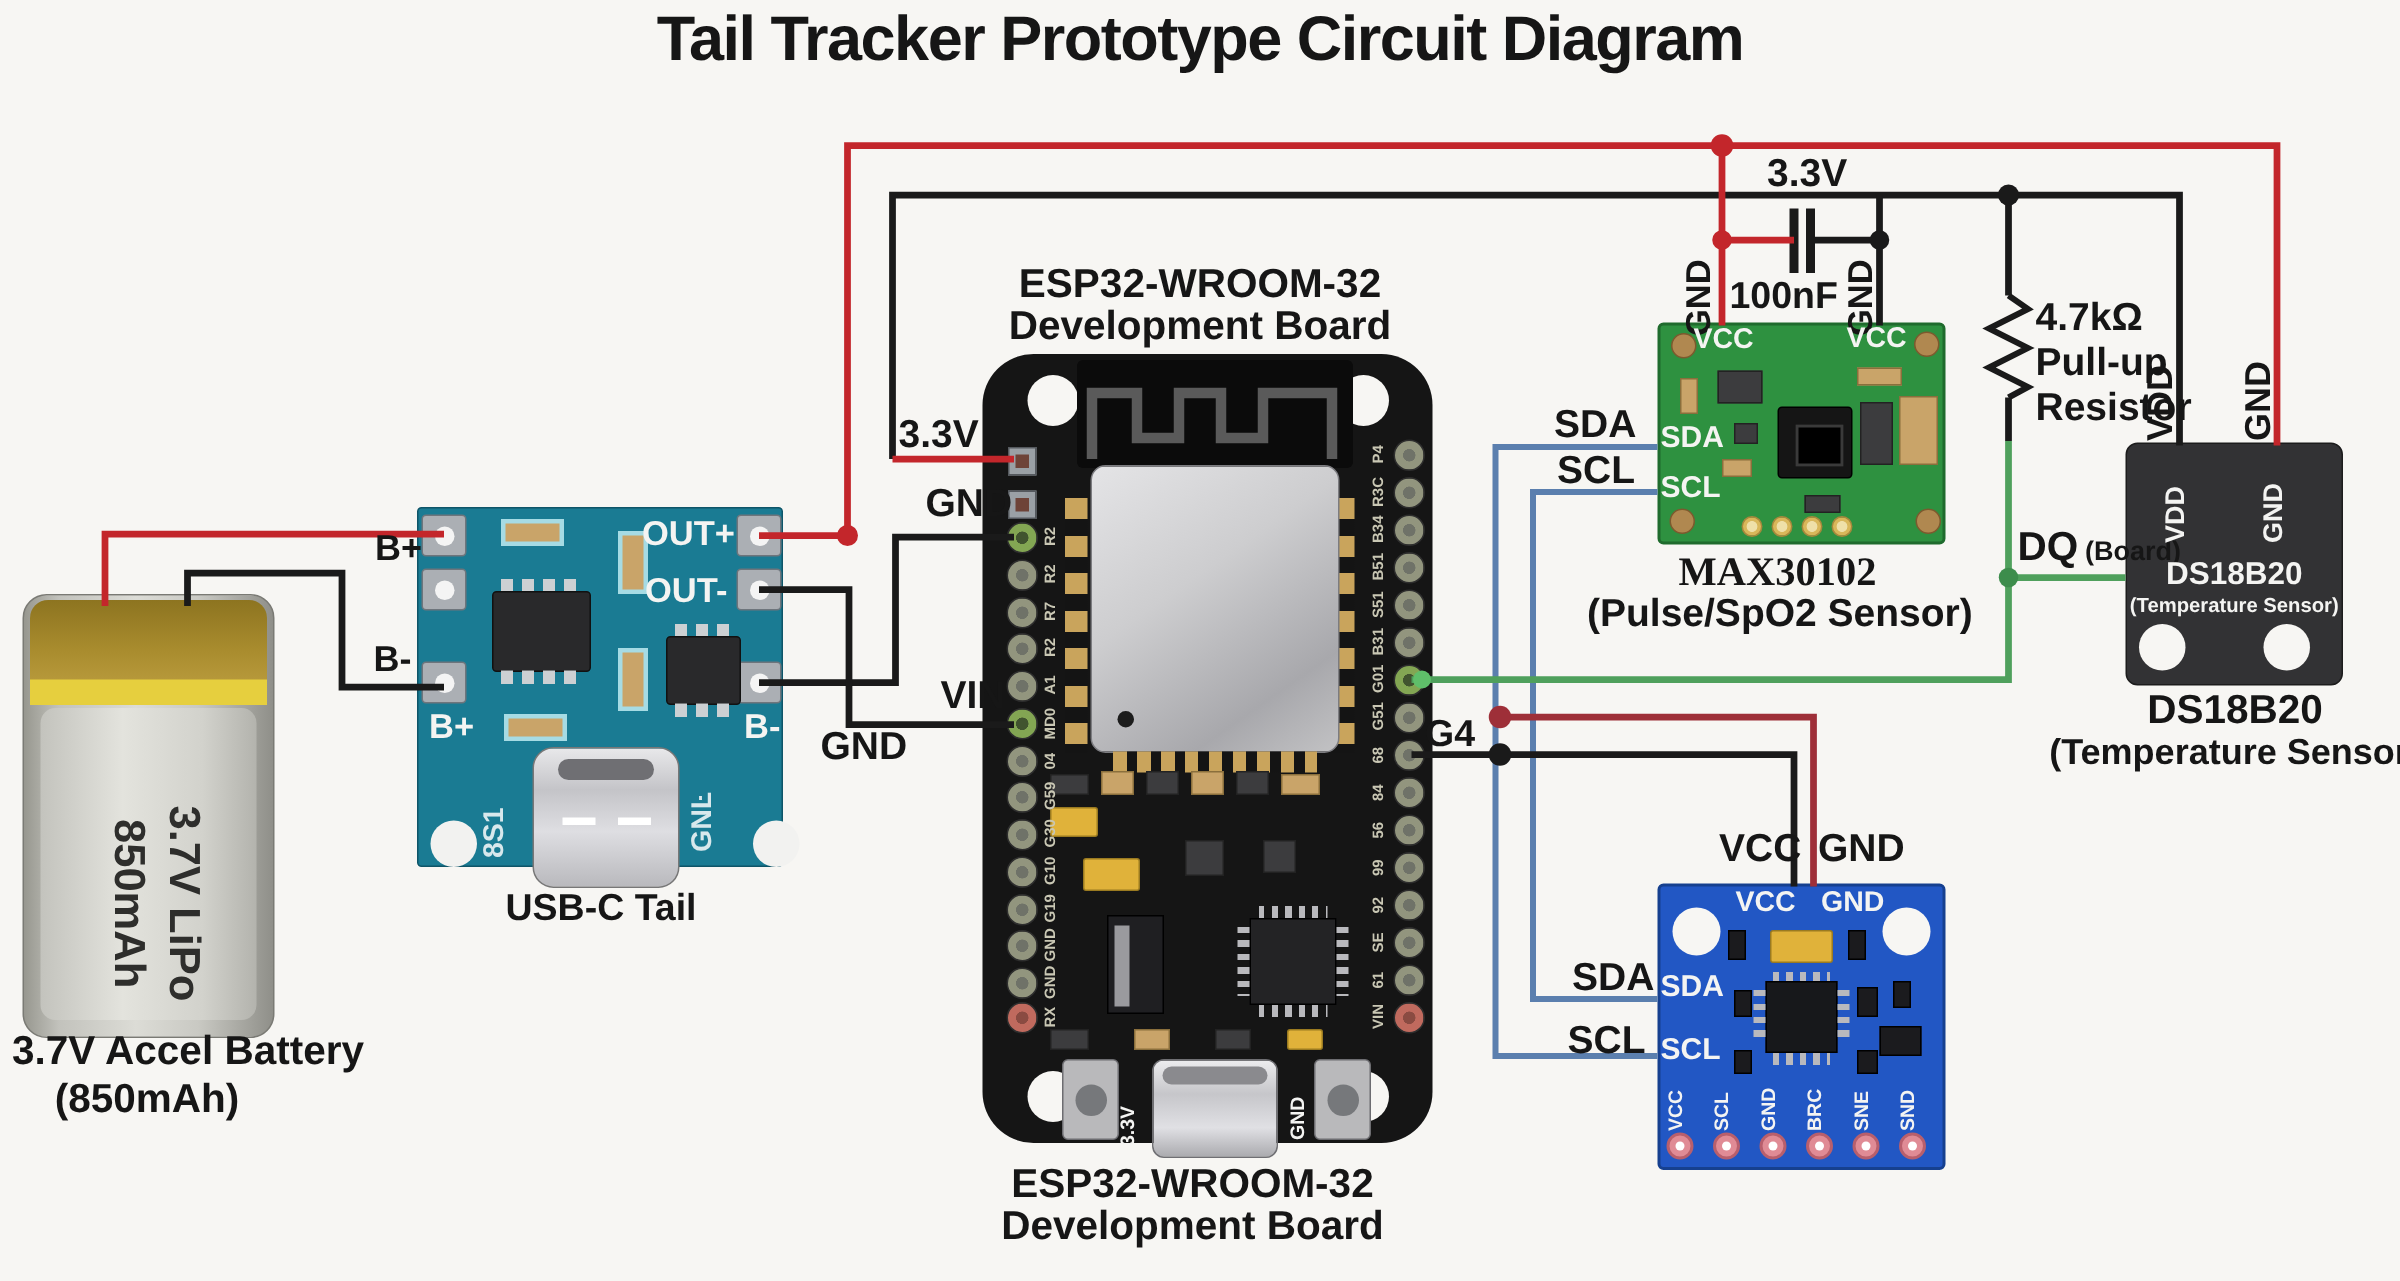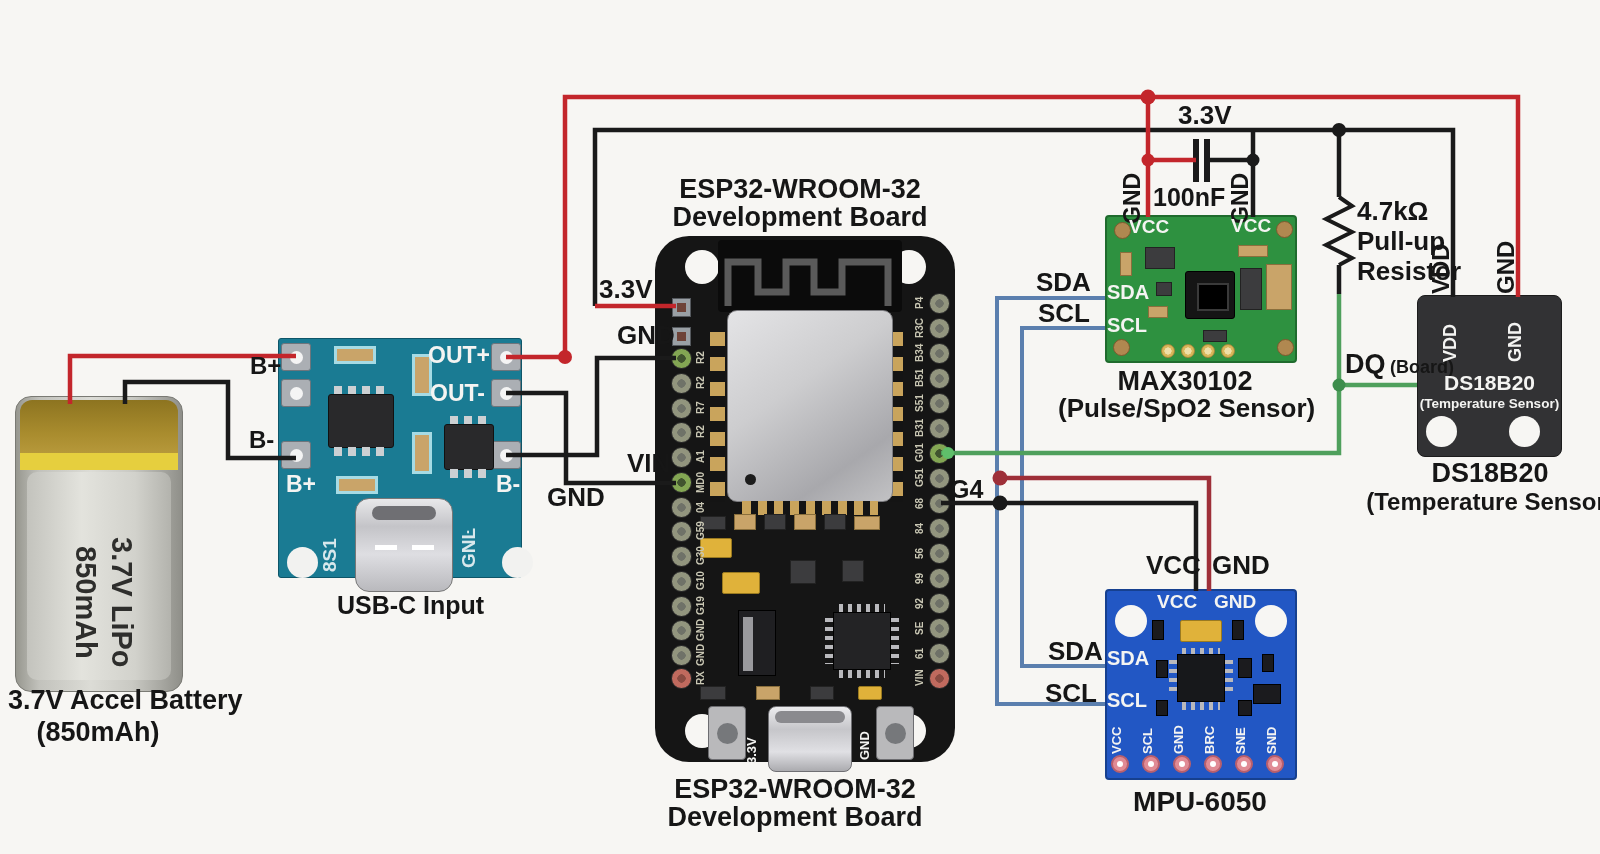--- a/index.html
+++ b/index.html
@@ -321,22 +321,23 @@
       <circle cx="1148" cy="97" r="7.5" fill="#c3262b"></circle>
       <circle cx="1148" cy="160" r="6.5" fill="#c3262b"></circle>
       <circle cx="1253" cy="160" r="6.5" fill="#1a1a1a"></circle>
       <circle cx="1339" cy="130" r="7" fill="#1a1a1a"></circle>
       <circle cx="1000" cy="478" r="7.5" fill="#9e2f38"></circle>
       <circle cx="1000" cy="503" r="7.5" fill="#1a1a1a"></circle>
       <circle cx="1339" cy="385" r="6.5" fill="#3d8d4c"></circle>
       <circle cx="948" cy="453" r="6" fill="#5fbf6a"></circle>
     </svg>
 
-
-  <div class="lbl" style="left:337px;top:592px;font-size:25px;">USB-C Input</div>
+  <div class="lbl center" style="left:0;right:0;top:4px;font-size:42px;font-weight:800;letter-spacing:-1px;">Tail Tracker Prototype Circuit Diagram</div>
+
+  <div class="lbl" style="left:337px;top:592px;font-size:25px;">USB-C Tail</div>
   <div class="lbl white" style="left:428px;top:343px;font-size:23px;">OUT+</div>
   <div class="lbl white" style="left:430px;top:381px;font-size:23px;">OUT-</div>
   <div class="lbl white" style="left:286px;top:472px;font-size:23px;">B+</div>
   <div class="lbl white" style="left:496px;top:472px;font-size:23px;">B-</div>
   <div class="lbl white vup" style="left:320px;top:512px;width:22px;height:60px;font-size:19px;color:#d8e8ec;">8S1</div>
   <div class="lbl white vup" style="left:459px;top:496px;width:22px;height:72px;font-size:19px;color:#d8e8ec;">GNĿ</div>
 
   <div class="lbl" style="left:250px;top:353px;font-size:24px;">B+</div>
   <div class="lbl" style="left:249px;top:427px;font-size:24px;">B-</div>
   <div class="lbl center" style="left:8px;top:686px;width:180px;font-size:27px;">3.7V Accel Battery</div>
@@ -355,21 +356,21 @@
   <div class="lbl" style="left:1178px;top:102px;font-size:26px;">3.3V</div>
   <div class="lbl" style="left:1153px;top:184px;font-size:25px;">100nF</div>
   <div class="lbl vup" style="left:1120px;top:162px;width:24px;height:62px;font-size:23px;">GND</div>
   <div class="lbl vup" style="left:1228px;top:162px;width:24px;height:62px;font-size:23px;">GND</div>
   <div class="lbl white" style="left:1129px;top:217px;font-size:19px;">VCC</div>
   <div class="lbl white" style="left:1231px;top:216px;font-size:19px;">VCC</div>
   <div class="lbl white" style="left:1107px;top:282px;font-size:20px;">SDA</div>
   <div class="lbl white" style="left:1107px;top:315px;font-size:20px;">SCL</div>
   <div class="lbl" style="left:1036px;top:269px;font-size:26px;">SDA</div>
   <div class="lbl" style="left:1038px;top:300px;font-size:26px;">SCL</div>
-  <div class="lbl center" style="left:1085px;top:367px;width:200px;font-size:27px;">MAX30102</div>
+  <div class="lbl center" style="left:1085px;top:367px;width:200px;font-size:27px;font-family:Liberation Serif, serif;">MAX30102</div>
   <div class="lbl center" style="left:1058px;top:395px;width:254px;font-size:26px;">(Pulse/SpO2 Sensor)</div>
 
   <div class="lbl" style="left:1357px;top:198px;font-size:26px;">4.7kΩ</div>
   <div class="lbl" style="left:1357px;top:228px;font-size:26px;">Pull-up</div>
   <div class="lbl" style="left:1357px;top:258px;font-size:26px;">Resistor</div>
 
   <div class="lbl" style="left:1345px;top:350px;font-size:27px;">DQ</div>
   <div class="lbl" style="left:1390px;top:358px;font-size:18px;">(Board)</div>
   <div class="lbl vup" style="left:1428px;top:230px;width:26px;height:64px;font-size:24px;">VDD</div>
   <div class="lbl vup" style="left:1493px;top:230px;width:26px;height:64px;font-size:24px;">GND</div>
@@ -381,14 +382,13 @@
   <div class="lbl center" style="left:1352px;top:489px;width:276px;font-size:24px;">(Temperature Sensor)</div>
 
   <div class="lbl" style="left:1146px;top:552px;font-size:26px;">VCC</div>
   <div class="lbl" style="left:1212px;top:552px;font-size:26px;">GND</div>
   <div class="lbl white" style="left:1157px;top:592px;font-size:19px;">VCC</div>
   <div class="lbl white" style="left:1214px;top:592px;font-size:19px;">GND</div>
   <div class="lbl white" style="left:1107px;top:648px;font-size:20px;">SDA</div>
   <div class="lbl white" style="left:1107px;top:690px;font-size:20px;">SCL</div>
   <div class="lbl" style="left:1048px;top:638px;font-size:26px;">SDA</div>
   <div class="lbl" style="left:1045px;top:680px;font-size:26px;">SCL</div>
-  <div class="lbl center" style="left:1100px;top:787px;width:200px;font-size:28px;">MPU-6050</div>
 </div>
 
 </body></html>

